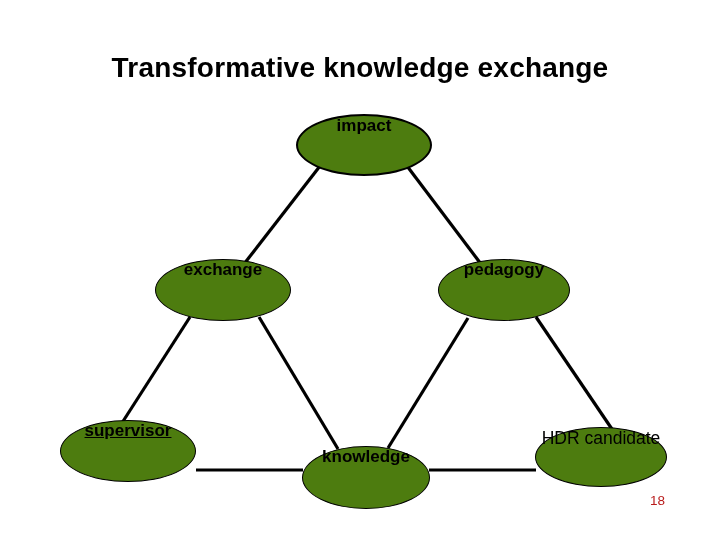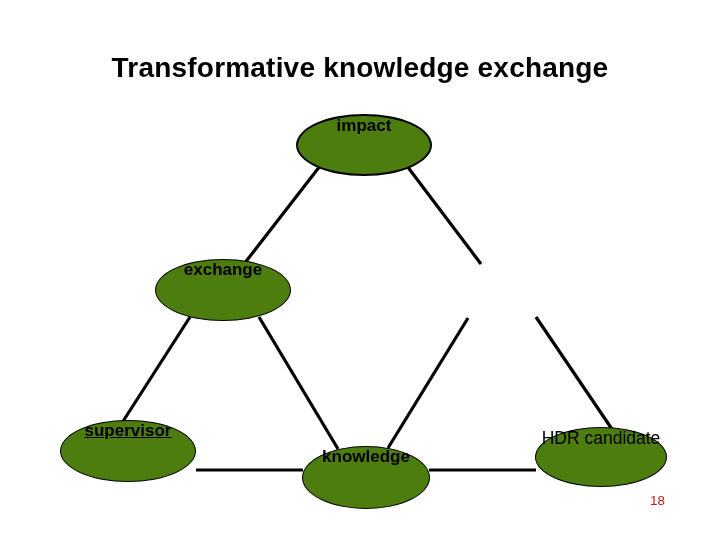--- a/index.html
+++ b/index.html
@@ -79,20 +79,23 @@
       <line x1="429" y1="470" x2="536" y2="470"></line>
     </g>
   </svg>
 
   <div class="node n-impact">
     <span>impact</span>
   </div>
   <div class="node n-rationale">
     <span>exchange</span>
   </div>
+  <div class="node n-pedagogy">
+    <span>pedagogy</span>
+  </div>
   <div class="node n-supervisor">
     <span>supervisor</span>
   </div>
   <div class="node n-knowledge">
     <span>knowledge</span>
   </div>
   <div class="node n-hdr">
     <span>HDR candidate</span>
   </div>
 

